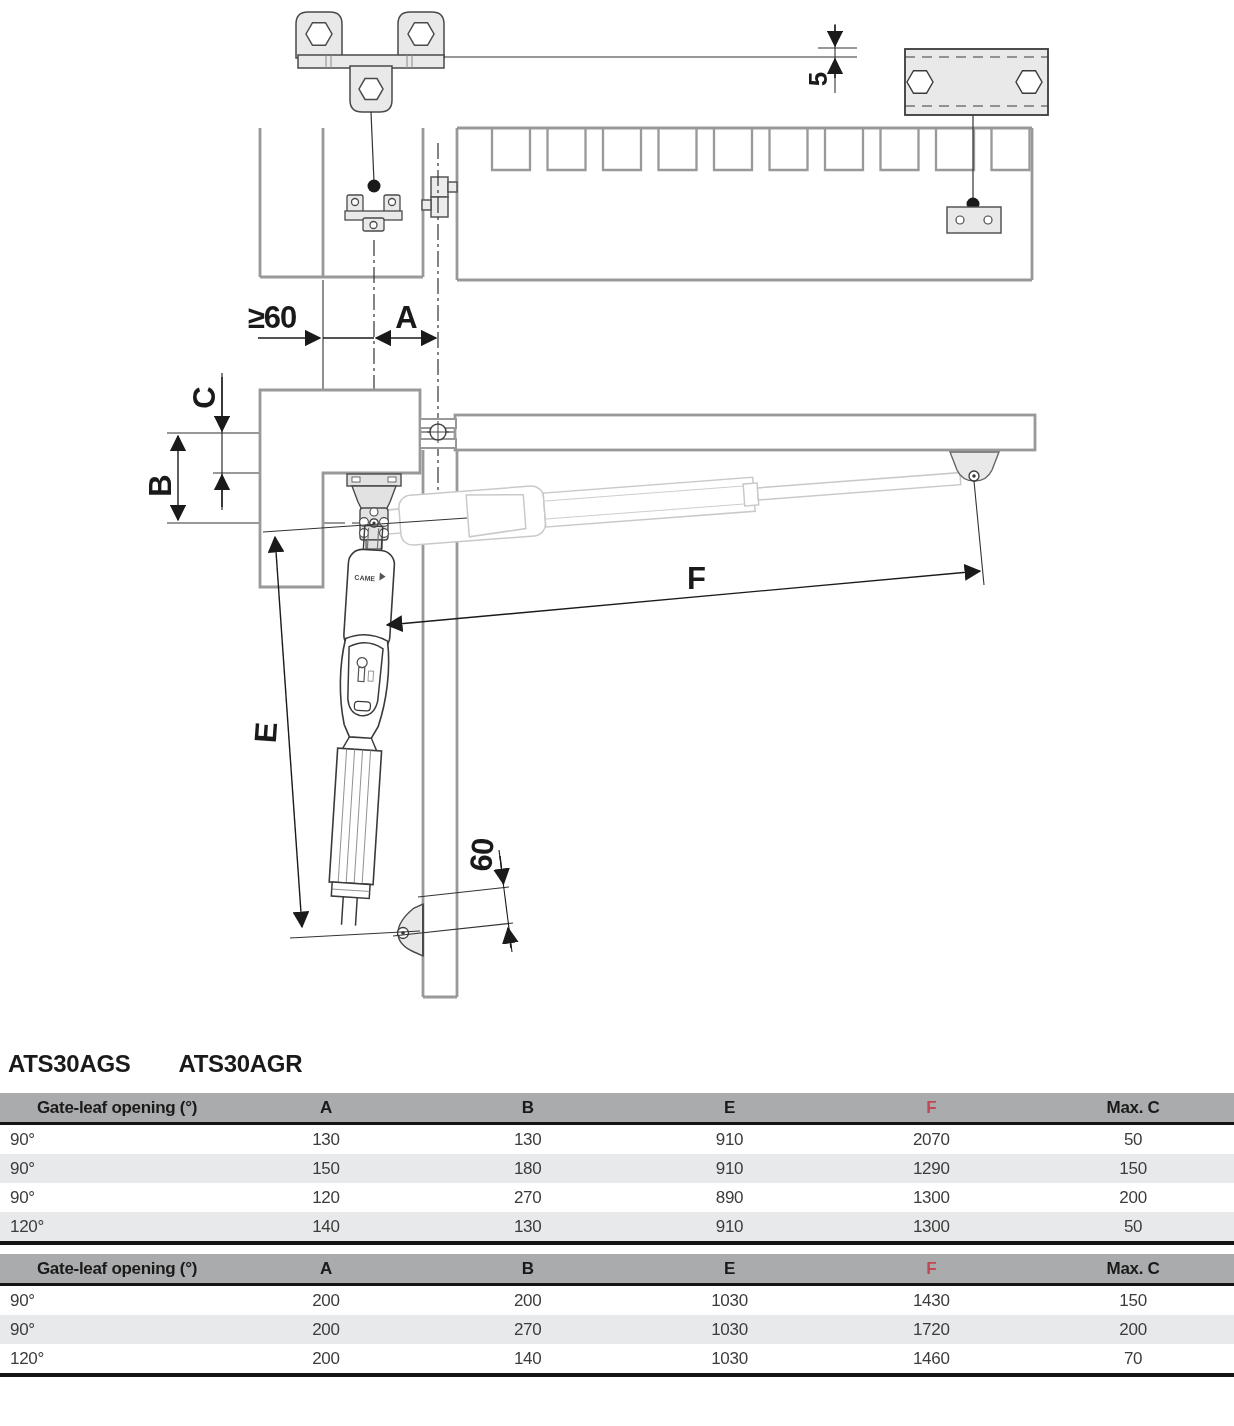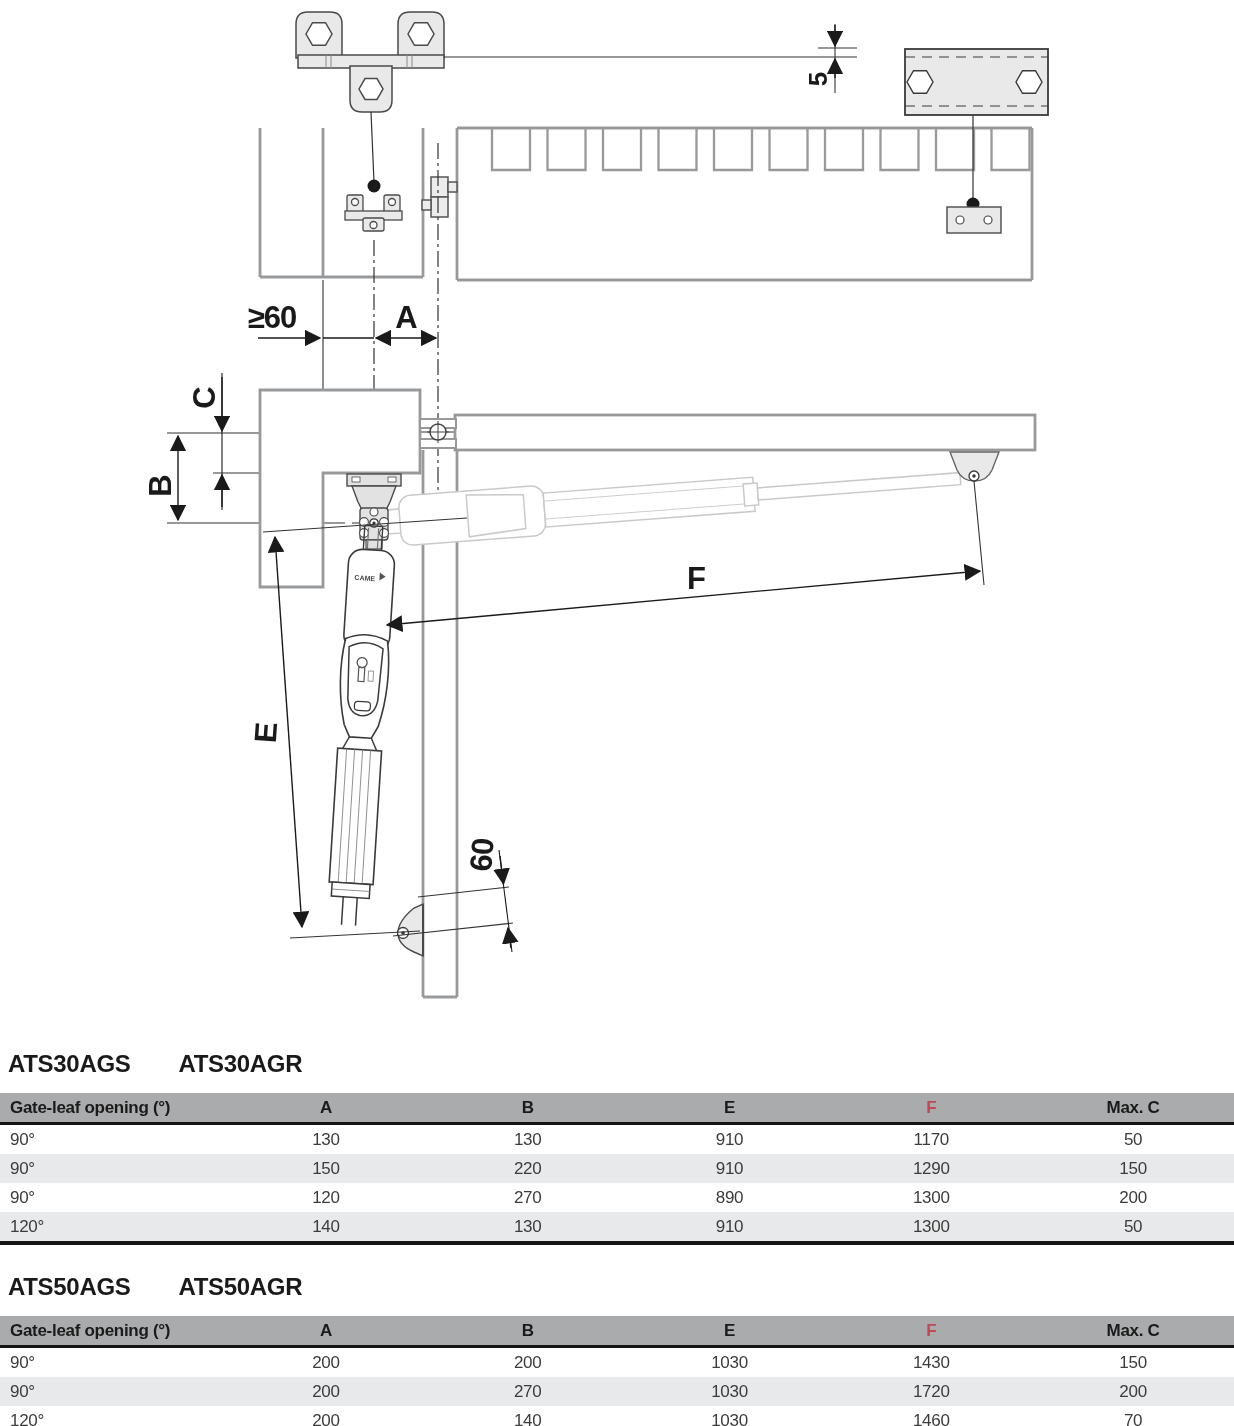--- a/index.html
+++ b/index.html
@@ -10,21 +10,21 @@
   .dim-label{font-size:31px;font-weight:bold;fill:#1a1a1a;letter-spacing:-1px;}
   .dim-label-sm{font-size:26px;font-weight:bold;fill:#1a1a1a;}
 
   .sec-title{padding:10px 0 0 8px;height:34px;font-size:24px;font-weight:bold;letter-spacing:-0.3px;}
   .sec-title span{display:inline-block;}
   .sec-title .m1{width:164px;}
 
   table.spec{border-collapse:collapse;width:1234px;table-layout:fixed;border-bottom:4px solid #141414;}
   table.spec thead th{background:#aaabad;font-size:17px;font-weight:bold;color:#1a1a1a;
     height:27px;text-align:center;border-bottom:3px solid #141414;letter-spacing:-0.3px;}
-  table.spec th.c0{width:214px;text-align:left;padding-left:10px;}
+  table.spec th.c0{width:214px;text-align:center;padding-left:10px;}
   table.spec th.red{color:#c14953;}
   table.spec tbody td{font-size:17px;color:#3c3c3c;height:27px;text-align:center;letter-spacing:-0.3px;margin-top:8px;}
   table.spec tbody td:first-child{text-align:left;padding-left:10px;}
   table.spec tbody tr.alt{background:#e8e9ea;}
   .tbl-gap1{height:9px;}
   .tbl-gap2{height:9px;}
 </style>
 </head>
 <body>
 
@@ -266,27 +266,27 @@
           <th class="red">F</th>
           <th class="">Max. C</th>
         </tr>
       </thead>
     <tbody>
         <tr>
           <td>90°</td>
           <td>130</td>
           <td>130</td>
           <td>910</td>
-          <td>1170</td>
+          <td>2070</td>
           <td>50</td>
         </tr>
         <tr class="alt">
           <td>90°</td>
           <td>150</td>
-          <td>220</td>
+          <td>180</td>
           <td>910</td>
           <td>1290</td>
           <td>150</td>
         </tr>
         <tr>
           <td>90°</td>
           <td>120</td>
           <td>270</td>
           <td>890</td>
           <td>1300</td>
@@ -296,24 +296,20 @@
           <td>120°</td>
           <td>140</td>
           <td>130</td>
           <td>910</td>
           <td>1300</td>
           <td>50</td>
         </tr>
       </tbody>
   </table>
 
-  <div class="sec-title" style="padding-top:28px">
-    <span class="m1">ATS50AGS</span>
-    <span class="m2">ATS50AGR</span>
-  </div>
   <div class="tbl-gap2"></div>
   <table class="spec">
     <thead>
         <tr>
           <th class="c0">Gate-leaf opening (°)</th>
           <th class="">A</th>
           <th class="">B</th>
           <th class="">E</th>
           <th class="red">F</th>
           <th class="">Max. C</th>

